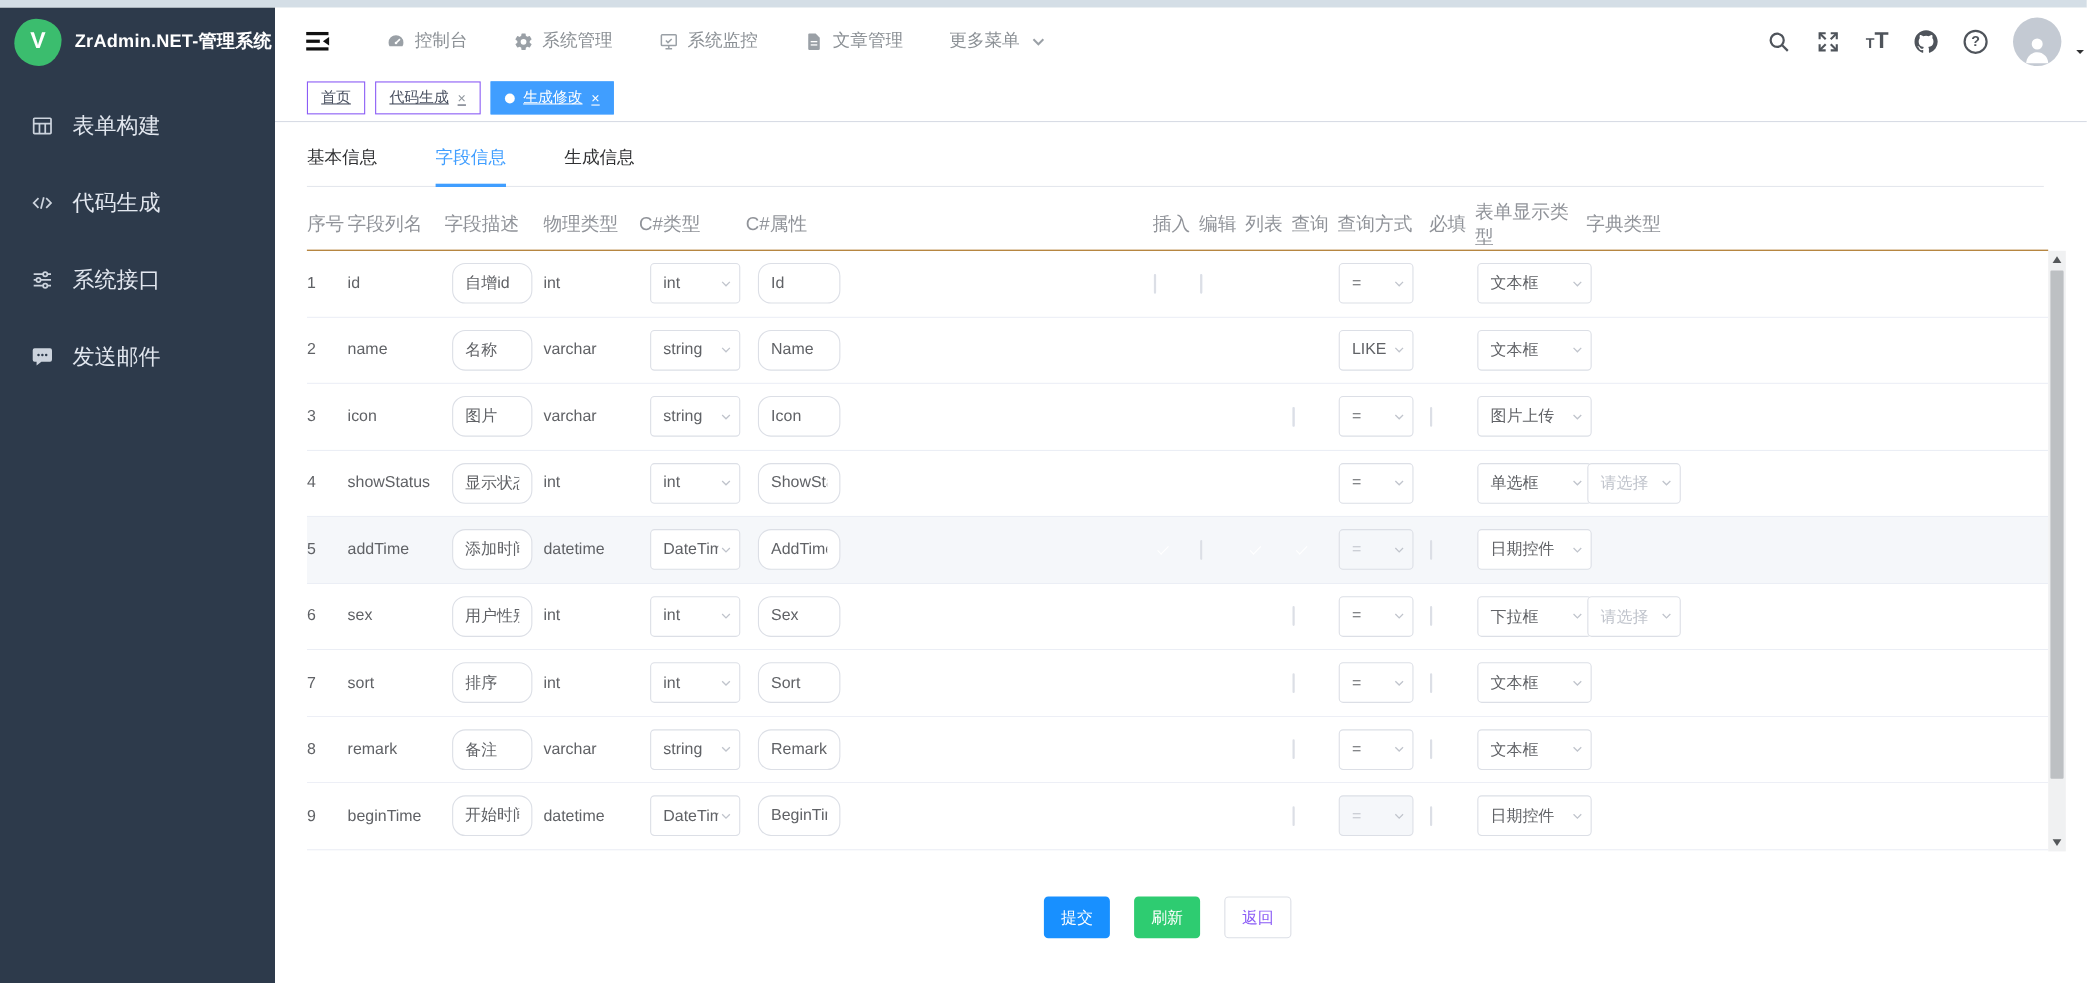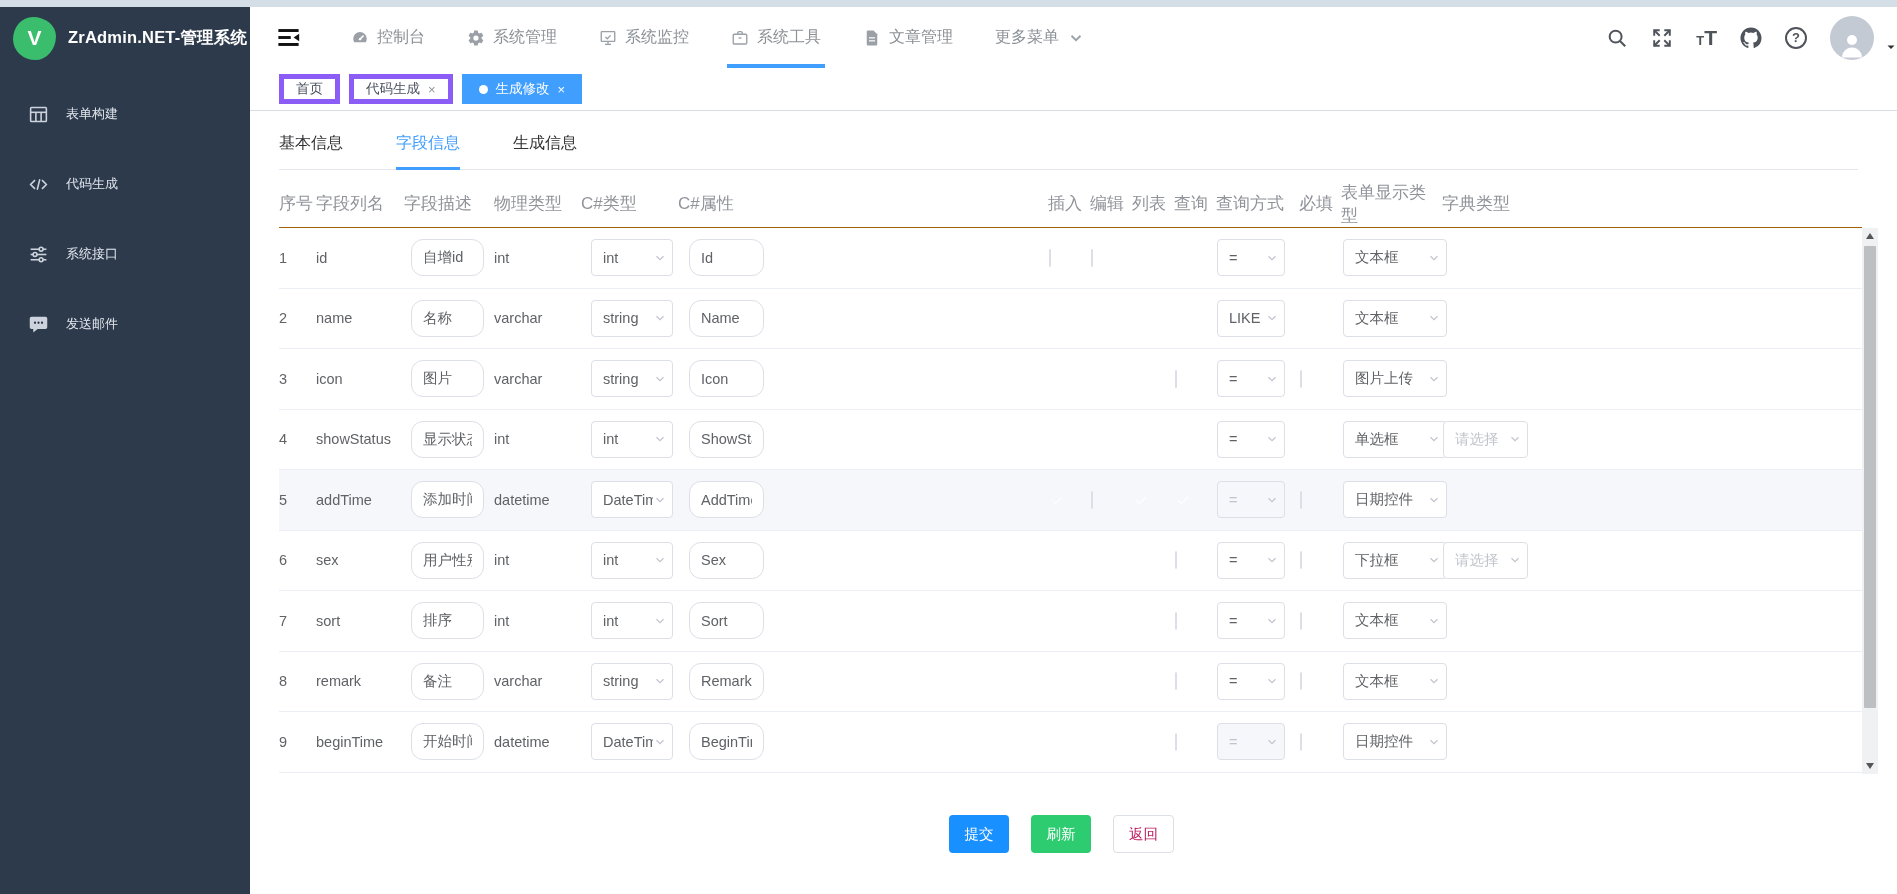--- a/index.html
+++ b/index.html
@@ -10,21 +10,21 @@
 
   
   .sidebar { position:absolute; top:7px; left:0; width:250px; height:887px; background:#2d3a4b; }
   .logo-row { height:62px; display:flex; align-items:center; padding-left:13px; gap:12px; }
   .logo-badge { width:43px; height:43px; background:#3bbd6e; color:#fff; font-weight:bold; font-size:21px;
     display:flex; align-items:center; justify-content:center;
     border-radius:46% 54% 48% 52% / 52% 44% 56% 48%; }
   .app-title { color:#fff; font-weight:bold; font-size:16.5px; letter-spacing:.2px; white-space:nowrap; }
   .menu { padding-top:10px; }
   .menu-item { height:70px; display:flex; align-items:center; padding-left:28px; gap:17px;
-    color:#e2e7ef; font-size:13px; cursor:pointer; }
+    color:#e2e7ef; font-size:20px; cursor:pointer; }
   .menu-item svg { width:21px; height:21px; color:#ccd3dd; flex:none; }
 
   
   .header { position:absolute; left:250px; top:7px; width:1647px; height:61px; background:#fff;
     display:flex; align-items:center; }
   .hamburger { margin-left:25px; width:27px; height:27px; color:#111; cursor:pointer; flex:none; }
   .nav { display:flex; height:100%; align-items:center; margin-left:28px; }
   .nav-item { position:relative; height:100%; display:flex; align-items:center; gap:8px;
     padding:0 21px; color:#8b9095; font-size:16px; cursor:pointer; white-space:nowrap; }
   .nav-item svg { width:18px; height:18px; color:#9aa0a6; }
@@ -39,21 +39,21 @@
     display:flex; align-items:center; justify-content:center; font-size:13px; font-weight:bold; cursor:pointer; }
   .avatar { width:44px; height:44px; border-radius:50%; background:#c4cad3; overflow:hidden;
     display:flex; align-items:flex-end; justify-content:center; cursor:pointer; }
   .avatar svg { width:30px; height:30px; color:#fff; }
   .avatar-caret { width:12px; height:12px; color:#303133; margin:18px 0 0 -12px; cursor:pointer; }
 
   
   .tags-bar { position:absolute; left:250px; top:68px; width:1647px; height:43px; background:#fff;
     border-bottom:1px solid #d8dce5; display:flex; align-items:center; padding-left:29px; gap:9px; }
   .tag { height:30px; display:inline-flex; align-items:center; gap:8px; padding:0 12px;
-    border:5px solid #8b5cf6; background:#fff; color:#495060; font-size:13.5px; cursor:pointer; white-space:nowrap; }
+    border:1px solid #8b5cf6; background:#fff; color:#495060; font-size:13.5px; cursor:pointer; white-space:nowrap;text-decoration:underline; }
   .tag .close { font-size:13px; color:#90979e; cursor:pointer; }
   .tag.active { background:#409eff; border-color:#409eff; color:#fff; }
   .tag.active .dot { width:9px; height:9px; border-radius:50%; background:#fff; }
   .tag.active .close { color:#fff; }
 
   
   .content { position:absolute; left:250px; top:112px; width:1647px; height:782px; background:#fff; }
   .tabs-wrap { margin:0 39px 0 29px; padding-top:21px; border-bottom:1px solid #e4e7ed;
     display:flex; gap:53px; }
   .tab { padding-bottom:15px; font-size:16px; color:#303133; position:relative; cursor:pointer; }
@@ -105,21 +105,21 @@
     border-radius:1px; cursor:pointer; }
 
   
   .footer-btns { position:absolute; left:238px; top:815px; width:1647px;
     display:flex; justify-content:center; gap:22px; }
   .btn { height:38px; min-width:60px; padding:0 15px; border-radius:4px; font-size:14.5px;
     display:flex; align-items:center; justify-content:center; cursor:pointer; border:none;
     font-family:inherit; }
   .btn-submit { background:#1890ff; color:#fff; }
   .btn-refresh { background:#2ecc71; color:#fff; }
-  .btn-back { background:#fff; border:1px solid #dcdfe6; color:#be185d; }
+  .btn-back { background:#fff; border:1px solid #dcdfe6; color:#8b5cf6; }
 </style>
 </head>
 <body>
 
 <div class="top-strip"></div>
 
 <aside class="sidebar">
   <div class="logo-row">
     <div class="logo-badge">V</div>
     <div class="app-title">ZrAdmin.NET-管理系统</div>
@@ -188,28 +188,20 @@
       <span>系统管理</span>
     </div>
     <div class="nav-item">
       <svg viewBox="0 0 24 24" fill="none" stroke="currentColor" stroke-width="1.8">
           <rect x="3" y="3.5" width="18" height="13" rx="1"></rect>
           <path d="M8.5 10.5l2.5 2.5 4.5-4.5"></path>
           <line x1="12" y1="16.5" x2="12" y2="20"></line>
           <line x1="8" y1="20.5" x2="16" y2="20.5"></line>
         </svg>
       <span>系统监控</span>
-    </div>
-    <div class="nav-item active">
-      <svg viewBox="0 0 24 24" fill="none" stroke="currentColor" stroke-width="1.8">
-          <rect x="3" y="7" width="18" height="13" rx="1.5"></rect>
-          <path d="M9 7V5.2A1.7 1.7 0 0 1 10.7 3.5h2.6A1.7 1.7 0 0 1 15 5.2V7"></path>
-          <line x1="10" y1="12" x2="14" y2="12"></line>
-        </svg>
-      <span>系统工具</span>
     </div>
     <div class="nav-item">
       <svg viewBox="0 0 24 24">
           <path fill="currentColor" d="M6.5 2h7.5l5 5v13.5A1.5 1.5 0 0 1 17.5 22h-11A1.5 1.5 0 0 1 5 20.5v-17A1.5 1.5 0 0 1 6.5 2z"></path>
           <rect x="8" y="11" width="8" height="1.6" fill="#fff"></rect>
           <rect x="8" y="15" width="8" height="1.6" fill="#fff"></rect>
         </svg>
       <span>文章管理</span>
     </div>
     <div class="nav-item">

